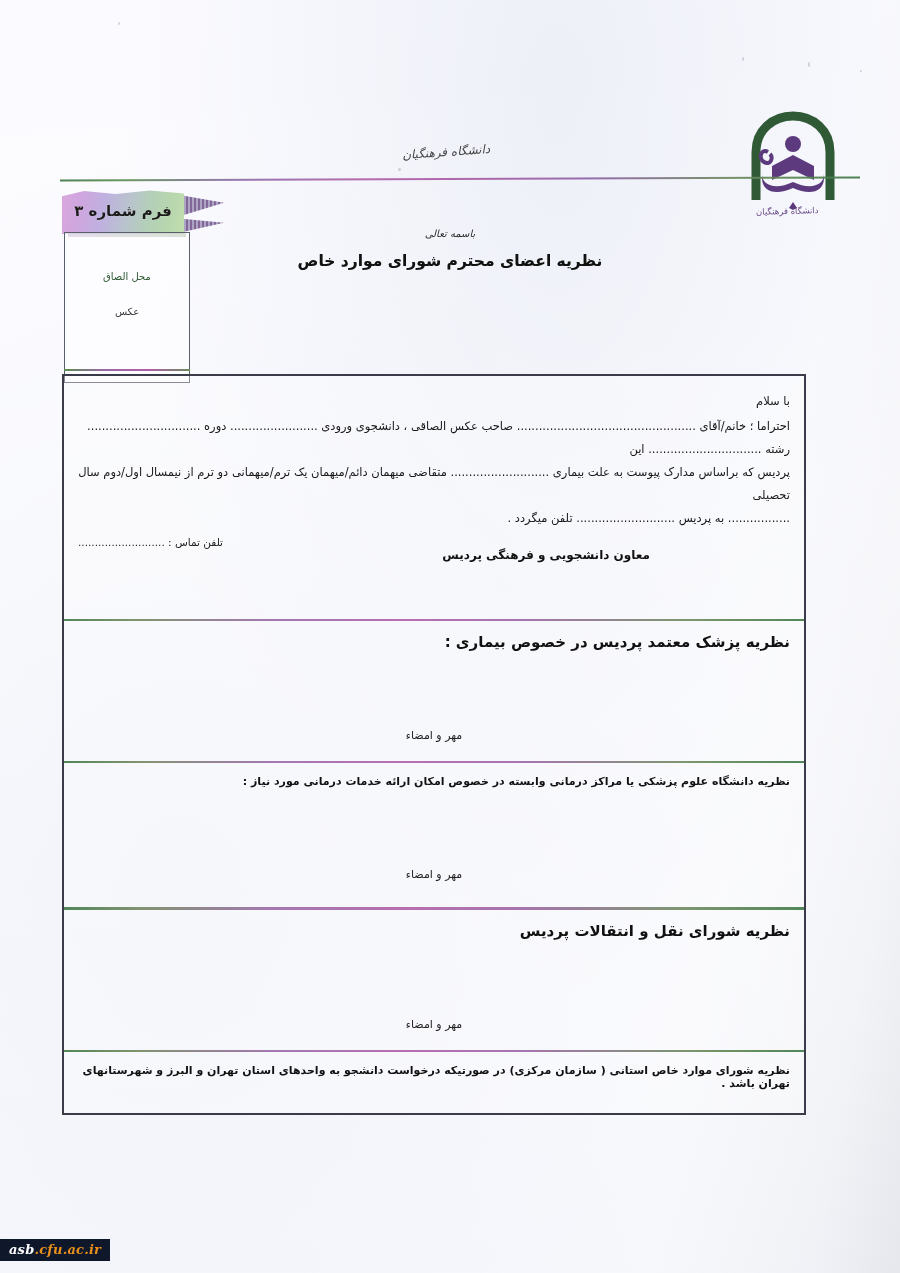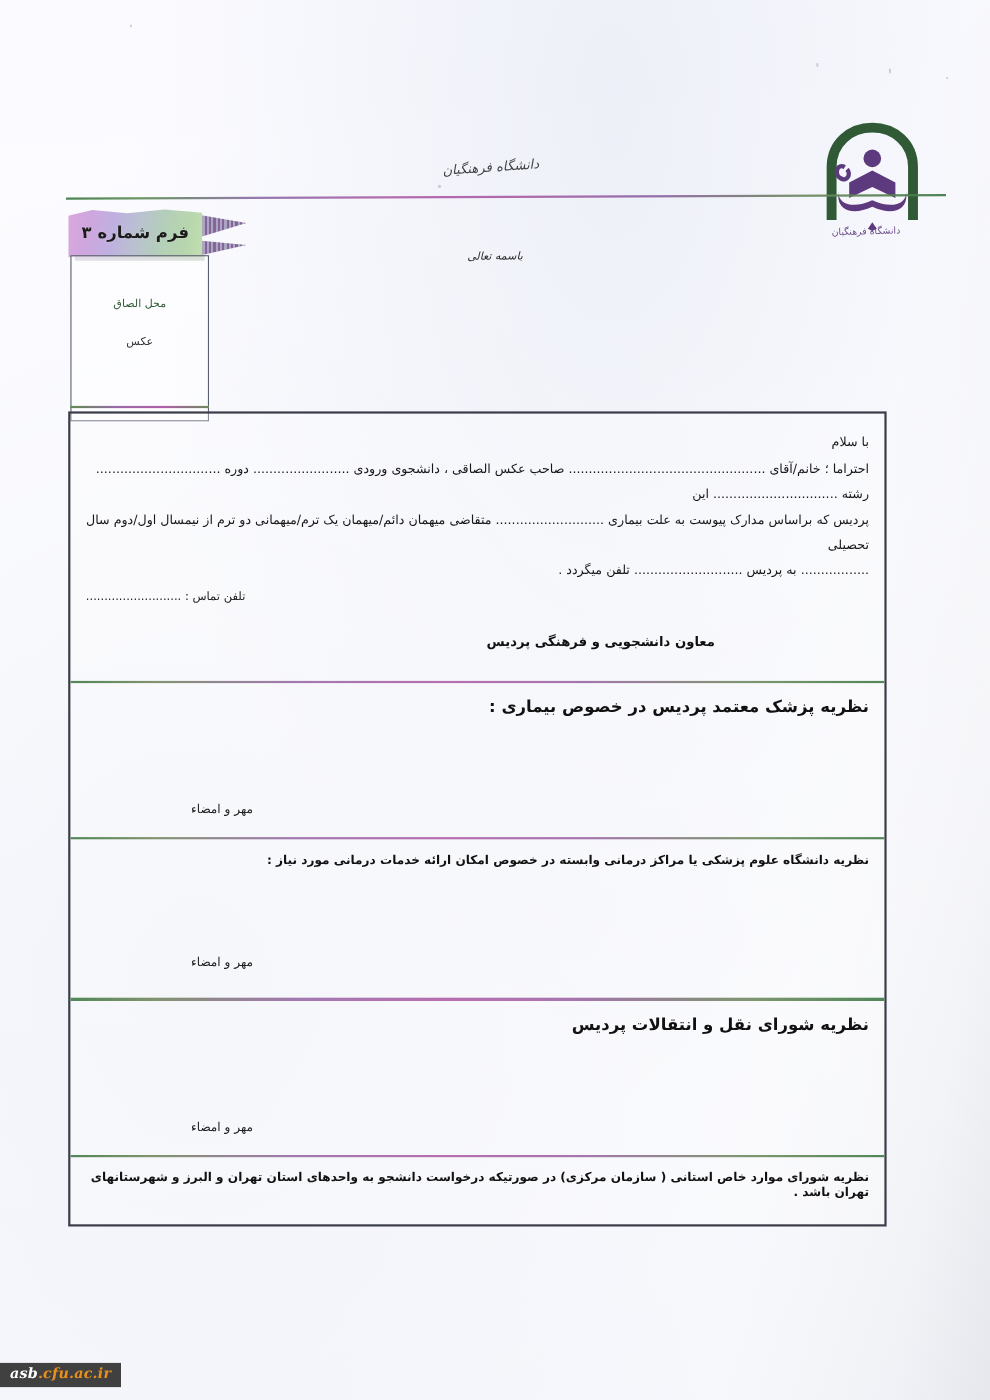--- a/index.html
+++ b/index.html
@@ -108,34 +108,34 @@
     opacity:.9;
   }
 
   .body-text{font-size:11.5px;color:#171717;line-height:2.0;text-align:justify;}
   .body-text .hello{display:block;text-align:right;margin-bottom:2px;}
   .body-text p{margin:0;}
   .line-right{text-align:right;}
   .phone-line{text-align:left;font-size:10.5px;color:#222;margin-top:6px;direction:rtl;}
   .signoff{
     font-size:12px;font-weight:bold;color:#111;
-    margin-top:28px;text-align:right;padding-right:140px;
+    margin-top:0;text-align:right;padding-right:140px;
   }
 
   .sec-head{font-size:15px;font-weight:bold;color:#111;text-align:right;}
   .sec-head.small{font-size:11px;}
   .stamp{
-    font-size:11px;color:#222;text-align:right;
-    padding-right:0;margin-right:560px;white-space:nowrap;
+    font-size:11px;color:#222;text-align:center;
+    padding-right:0;white-space:nowrap;
   }
 
   
   .watermark{
     position:absolute;left:0;bottom:12px;
-    background:#404040;color:#fff;
+    background:#0f172a;color:#fff;
     font-family:"DejaVu Serif","Liberation Serif",serif;
     font-style:italic;font-weight:bold;font-size:13px;
     padding:3px 9px 4px 9px;letter-spacing:.2px;direction:ltr;
   }
   .watermark .wm-dom{color:#e8901b;}
 
   
   .speck{position:absolute;background:#9aa0ae;opacity:.45;border-radius:50%;}
 </style>
 </head>
@@ -168,20 +168,21 @@
     <div class="ribbon-label">فرم شماره ۳</div>
   </div>
 
   <div class="photo-box">
     <div class="pb-l1">محل الصاق</div>
     <div class="pb-l2">عکس</div>
   </div>
   <div class="photo-underline"></div>
 
   <div class="basmala">باسمه تعالی</div>
+  <div class="doc-title">نظریه اعضای محترم شورای  موارد خاص</div>
 
   <div class="frame">
 
     <div class="sec" style="height:243px;padding-top:14px;">
       <div class="body-text">
         <span class="hello">با سلام</span>
         <p class="line-right">احتراما ؛ خانم/آقای ................................................. صاحب عکس الصاقی ، دانشجوی ورودی ........................ دوره ............................... رشته ............................... این</p>
         <p class="line-right">پردیس که براساس مدارک پیوست به علت بیماری ........................... متقاضی میهمان دائم/میهمان یک ترم/میهمانی دو ترم از نیمسال اول/دوم سال تحصیلی</p>
         <p class="line-right">................. به پردیس ........................... تلفن میگردد .</p>
       </div>

